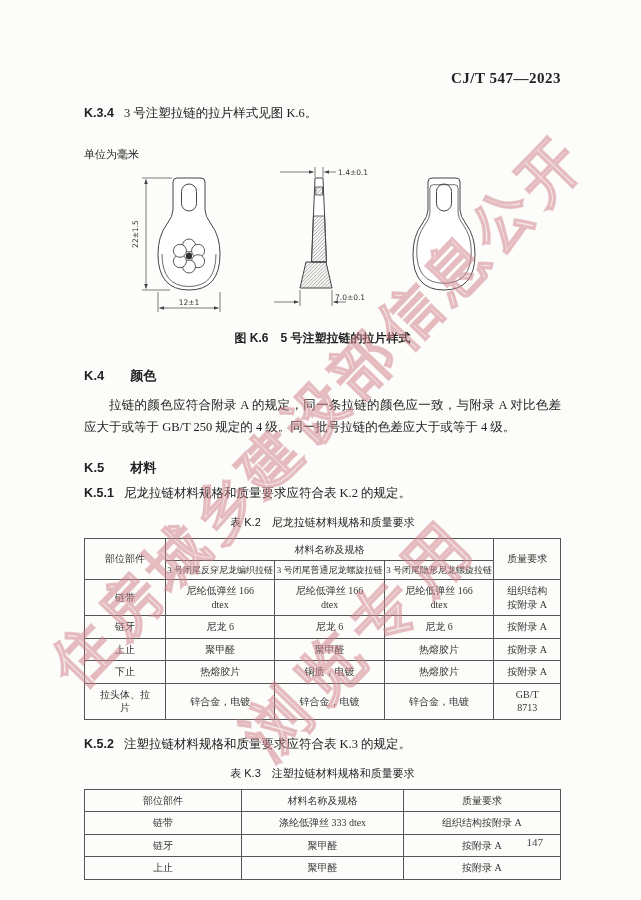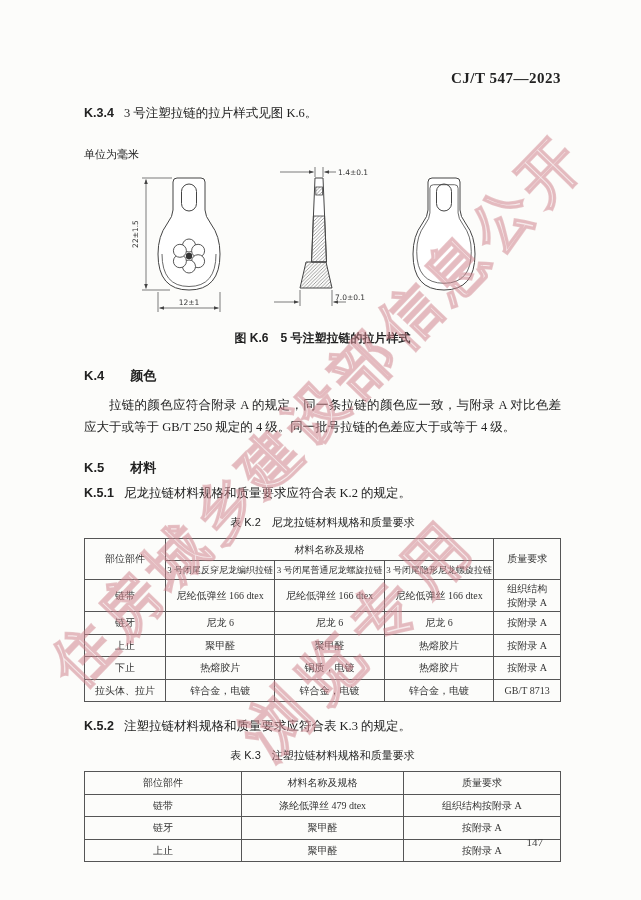--- a/index.html
+++ b/index.html
@@ -31,21 +31,21 @@
     font-size:12.5px;line-height:1.75;text-indent:2em;text-align:justify;
     margin:0 0 10px 0;
   }
   .table-title{
     text-align:center;font-weight:normal;font-size:11px;
     font-family:"Liberation Sans",sans-serif;margin:12px 0 8px 0;
   }
   table.tbl{width:100%;border-collapse:collapse;table-layout:fixed;}
   table.tbl td{
     border:1px solid #555;text-align:center;vertical-align:middle;
-    font-size:10px;padding:4px 2px;line-height:1.35;color:#333;
+    font-size:10px;padding:4px 12px;line-height:1.35;color:#333;
   }
   table.tbl td.subhead{font-size:9px;padding:3px 1px;}
   table.k2 td.two-line{padding:2px;}
   .pgnum{position:absolute;right:98px;bottom:52px;font-size:11px;color:#444;z-index:2;}
   .watermark{
     position:absolute;white-space:nowrap;z-index:3;pointer-events:none;
     font-family:"Liberation Sans",sans-serif;font-weight:bold;
     transform-origin:0 0;
     color:rgba(226,168,176,0.22);
     -webkit-text-stroke:1.4px rgba(203,122,132,0.42);
@@ -232,21 +232,21 @@
           <col style="width:33%">
         </colgroup>
       <tbody>
           <tr>
         <td>部位部件</td>
         <td>材料名称及规格</td>
         <td>质量要求</td>
       </tr>
       <tr>
         <td>链带</td>
-        <td>涤纶低弹丝 479 dtex</td>
+        <td>涤纶低弹丝 333 dtex</td>
         <td>组织结构按附录 A</td>
       </tr>
       <tr>
         <td>链牙</td>
         <td>聚甲醛</td>
         <td>按附录 A</td>
       </tr>
       <tr>
         <td>上止</td>
         <td>聚甲醛</td>

